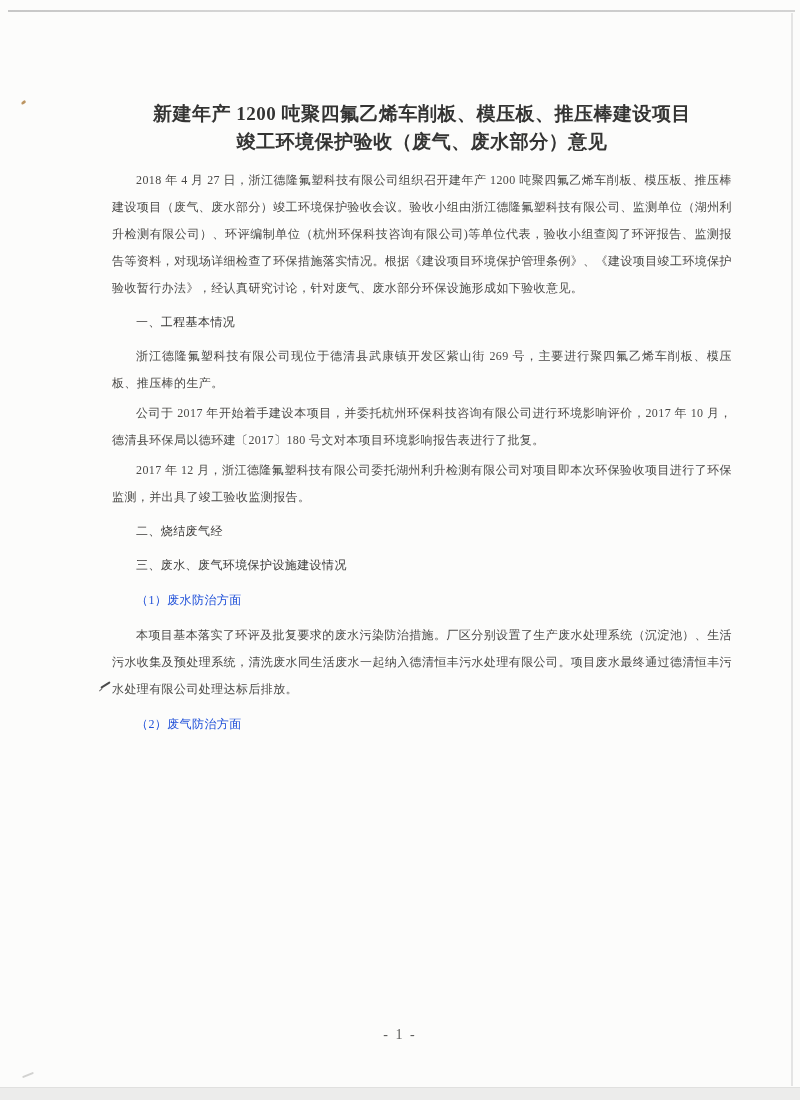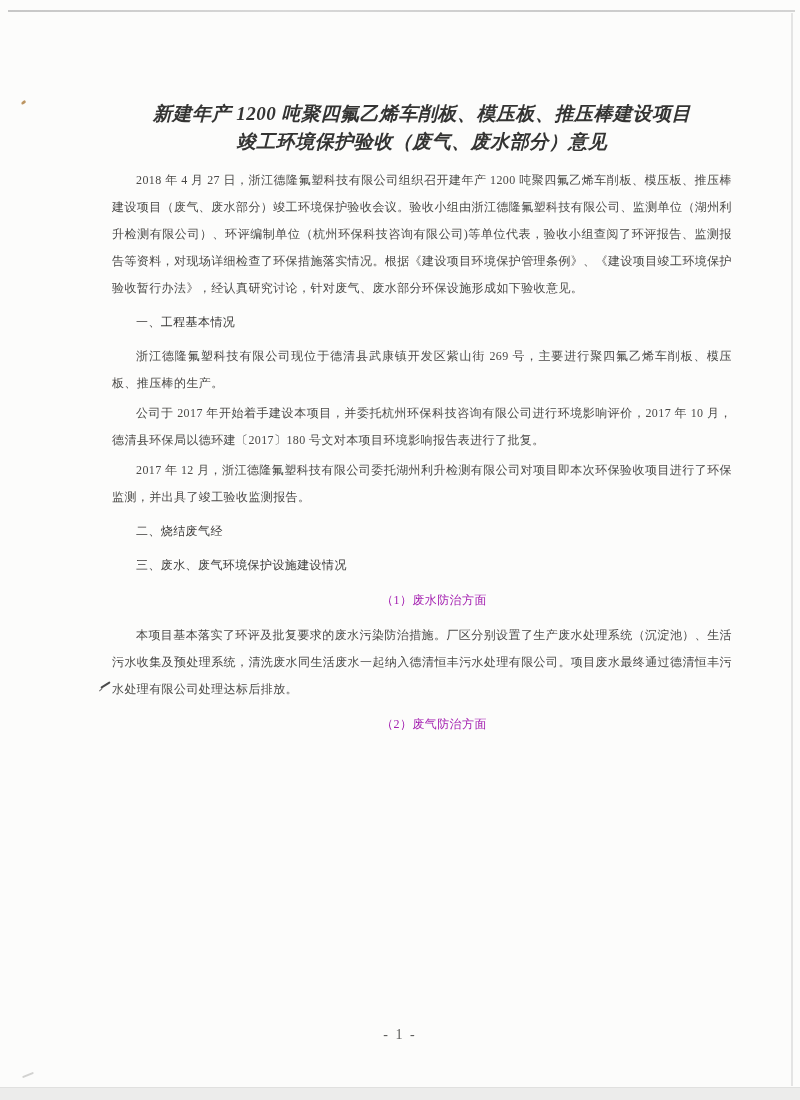--- a/index.html
+++ b/index.html
@@ -80,21 +80,20 @@
     color: #474645;
   }
   .doc-title {
     margin: 0;
     font-size: 19px;
     font-weight: 700;
     line-height: 28px;
     text-align: center;
     color: #343433;
     letter-spacing: 0.5px;
-    font-style: italic;
   }
   .doc-title.second {
     margin-bottom: 11px;
   }
   .body-text p {
     margin: 0;
     font-size: 12px;
     line-height: 27px;
     text-align: justify;
     text-indent: 2em;
@@ -103,22 +102,22 @@
   }
   .body-text p.para { margin: 3px 0; color: #4a4947; }
   .body-text p.heading {
     margin: 7px 0;
     font-weight: 400;
     color: #3a3938;
     text-align: left;
   }
   .body-text p.subheading {
     margin: 8px 0;
-    color: #a21caf;
-    text-align: center;
+    color: #1d4ed8;
+    text-align: left;
   }
   .page-number {
     position: absolute;
     left: 0; right: 0;
     top: 1027px;
     text-align: center;
     font-size: 14px;
     color: #5a5a58;
     letter-spacing: 2px;
   }

